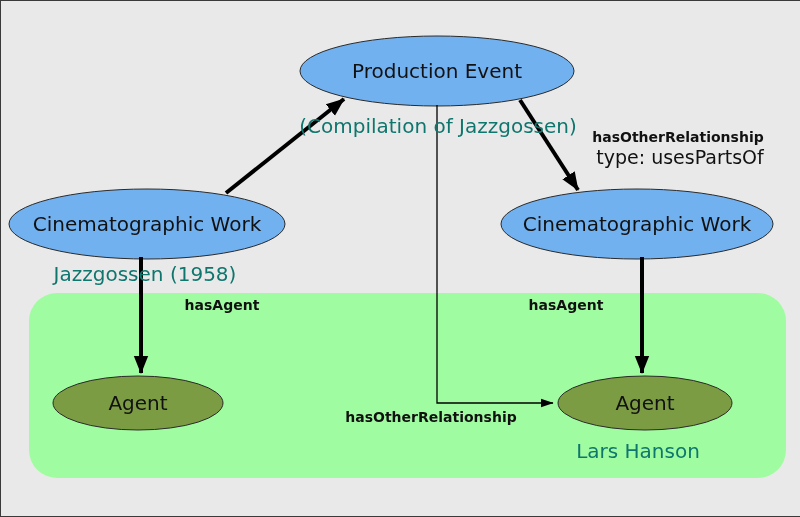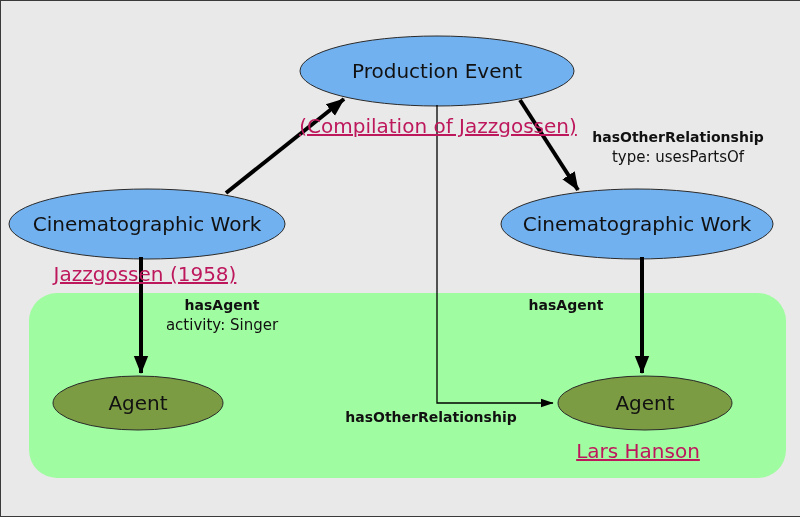--- a/index.html
+++ b/index.html
@@ -19,32 +19,31 @@
   svg.diagram{position:absolute;left:0;top:0;width:798px;height:515px;}
   .node-label{
     position:absolute;
     transform:translate(-50%,-50%);
     font-size:20px;color:#111;
     white-space:nowrap;
   }
   .annotation{
     position:absolute;
     transform:translate(-50%,-50%);
-    font-size:20px;color:#be185d;
+    font-size:20px;color:#0f766e;
     white-space:nowrap;
-    text-decoration:underline;
   }
   .edge-label{
     position:absolute;
     transform:translateX(-50%);
     text-align:center;color:#111;
     white-space:nowrap;
   }
   .edge-label .prop{display:block;font-size:14px;line-height:17px;font-weight:bold;}
-  .edge-label .detail{display:block;font-size:15px;line-height:23px;}
+  .edge-label .detail{display:block;font-size:19px;line-height:23px;text-align:right;}
   .edge{stroke:#000;}
   .node-ellipse{stroke:#2a2a2a;stroke-width:1;}
 </style>
 </head>
 <body>
 
 <div class="stage">
 
   <svg class="diagram" viewBox="0 0 798 515">
     <defs>
@@ -80,21 +79,20 @@
   <div class="annotation" style="left:437px;top:125px;">(Compilation of Jazzgossen)</div>
   <div class="annotation" style="left:144px;top:273px;">Jazzgossen (1958)</div>
   <div class="annotation" style="left:637px;top:450px;">Lars Hanson</div>
 
   <div class="edge-label" style="left:677px;top:128px;">
     <span class="prop">hasOtherRelationship</span>
     <span class="detail">type: usesPartsOf</span>
   </div>
   <div class="edge-label" style="left:221px;top:296px;">
     <span class="prop">hasAgent</span>
-    <span class="detail">activity: Singer</span>
   </div>
   <div class="edge-label" style="left:565px;top:296px;">
     <span class="prop">hasAgent</span>
   </div>
   <div class="edge-label" style="left:430px;top:408px;">
     <span class="prop">hasOtherRelationship</span>
   </div>
 
 </div>
 

